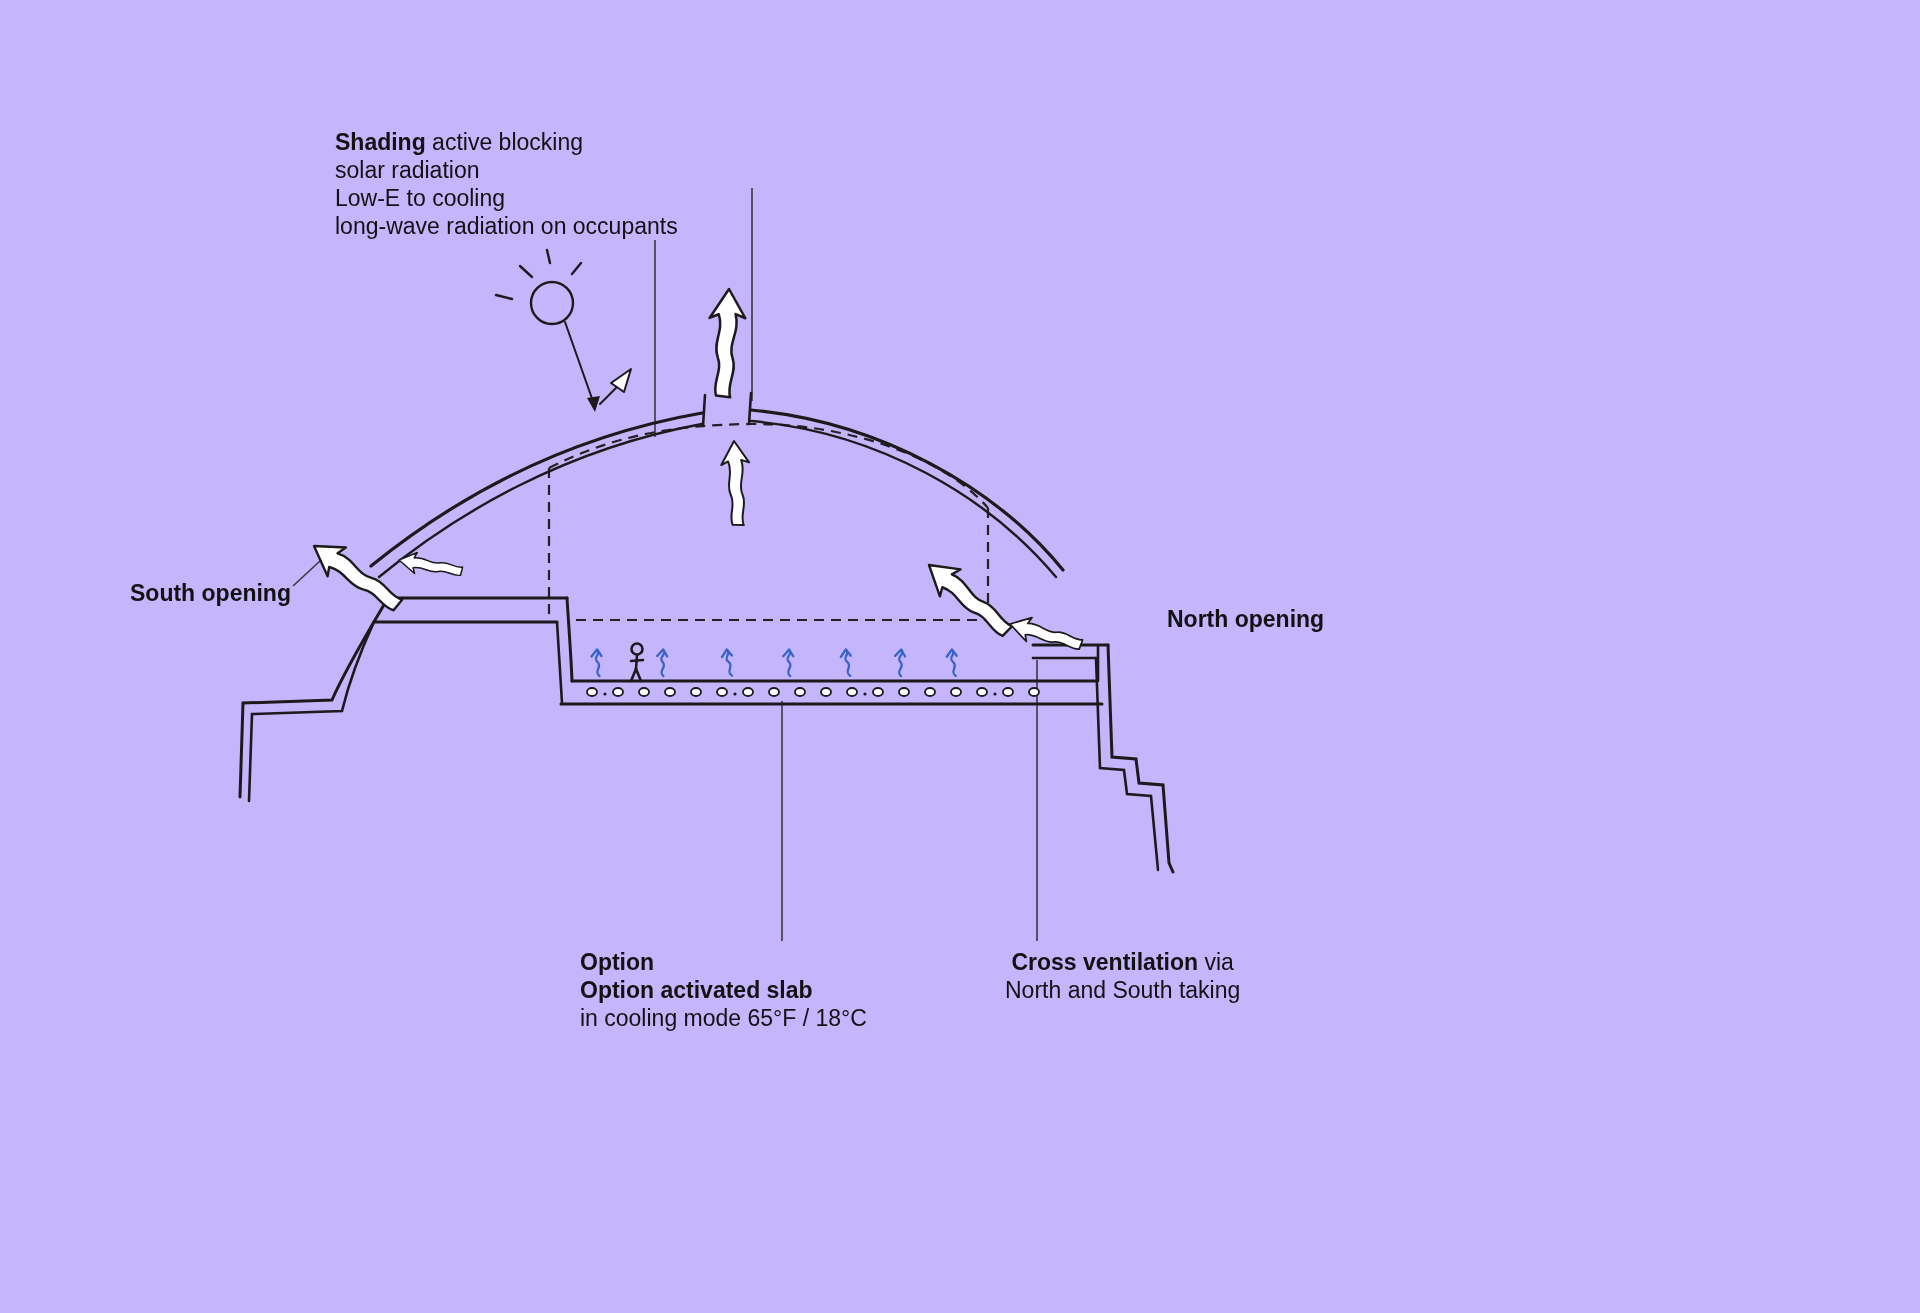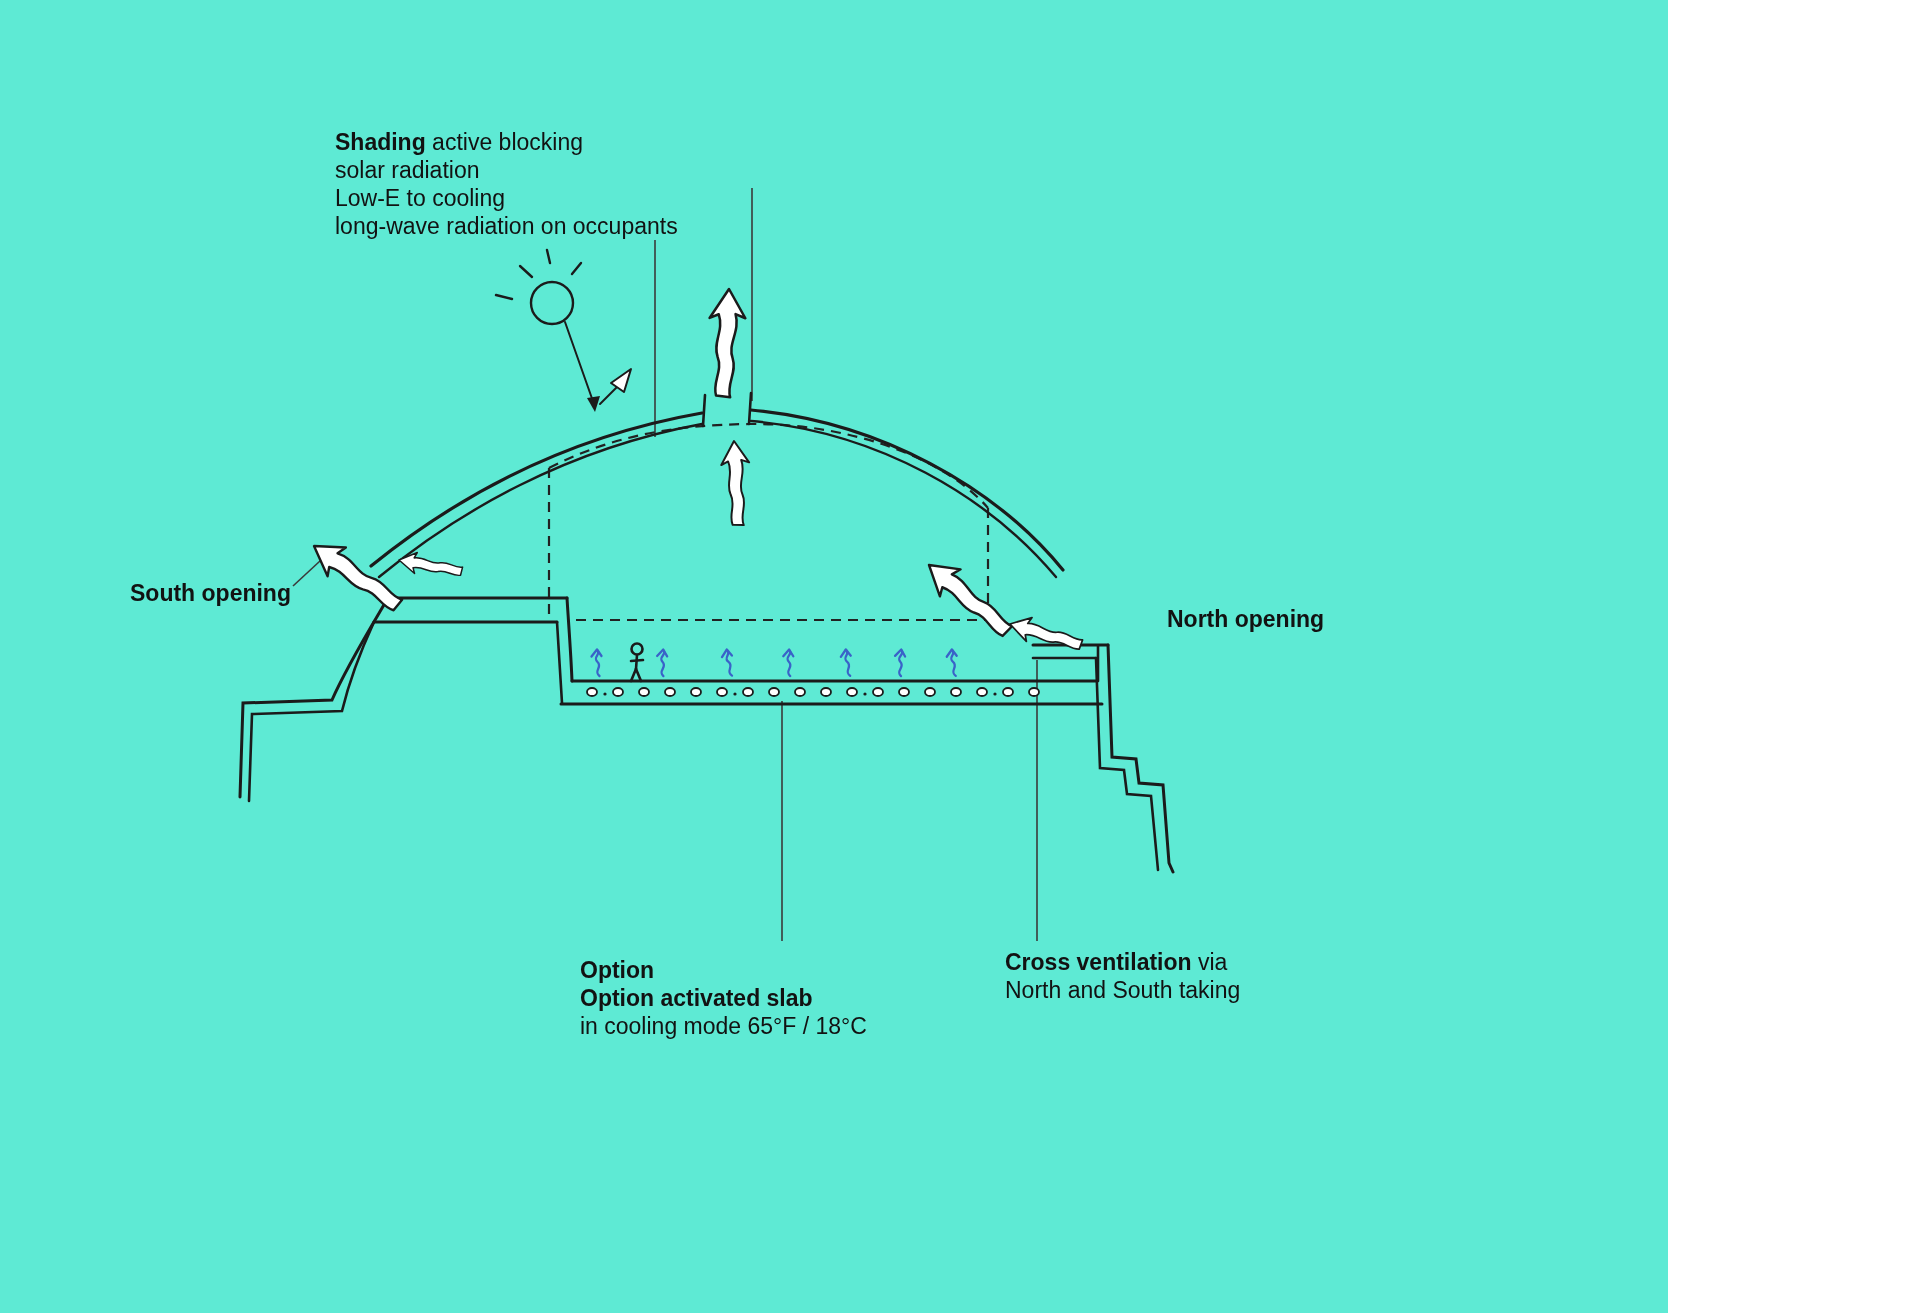--- a/index.html
+++ b/index.html
@@ -1,18 +1,18 @@
 <!DOCTYPE html>
 <html><head>
 <meta charset="utf-8">
 <style>
   * { margin:0; padding:0; box-sizing:border-box; }
   html,body { background:#ffffff; }
   .stage {
-    position:relative; width:1668px; height:1313px; background:#5eead4;
+    position:relative; width:1920px; height:1313px; background:#c4b5fd;
     overflow:hidden; font-family:"Liberation Sans", sans-serif; color:#121212;padding-left:28px;
   }
   .sketch { position:absolute; left:0; top:0; }
   .label { position:absolute; font-size:23px; line-height:28px; white-space:nowrap; color:#121212; }
   .label b { font-weight:bold; }
 </style>
 </head>
 <body>
 
 <div class="stage">
@@ -153,24 +153,24 @@
 
 
   <div class="label" style="left:130px; top:579px;">
     <b>South opening</b>
   </div>
 
   <div class="label" style="left:1167px; top:605px;">
     <b>North opening</b>
   </div>
 
-  <div class="label" style="left:580px; top:948px;margin-top:8px;">
+  <div class="label" style="left:580px; top:948px;">
     <div><b>Option</b></div>
     <div><b>Option activated slab</b></div>
     <div>in cooling mode 65°F / 18°C</div>
   </div>
 
-  <div class="label" style="left:1005px; top:948px;">
+  <div class="label" style="left:1005px; top:948px;text-align:center;">
     <div><b>Cross ventilation</b><span> via</span></div>
     <div>North and South taking</div>
   </div>
 
 </div>
 
 </body></html>

